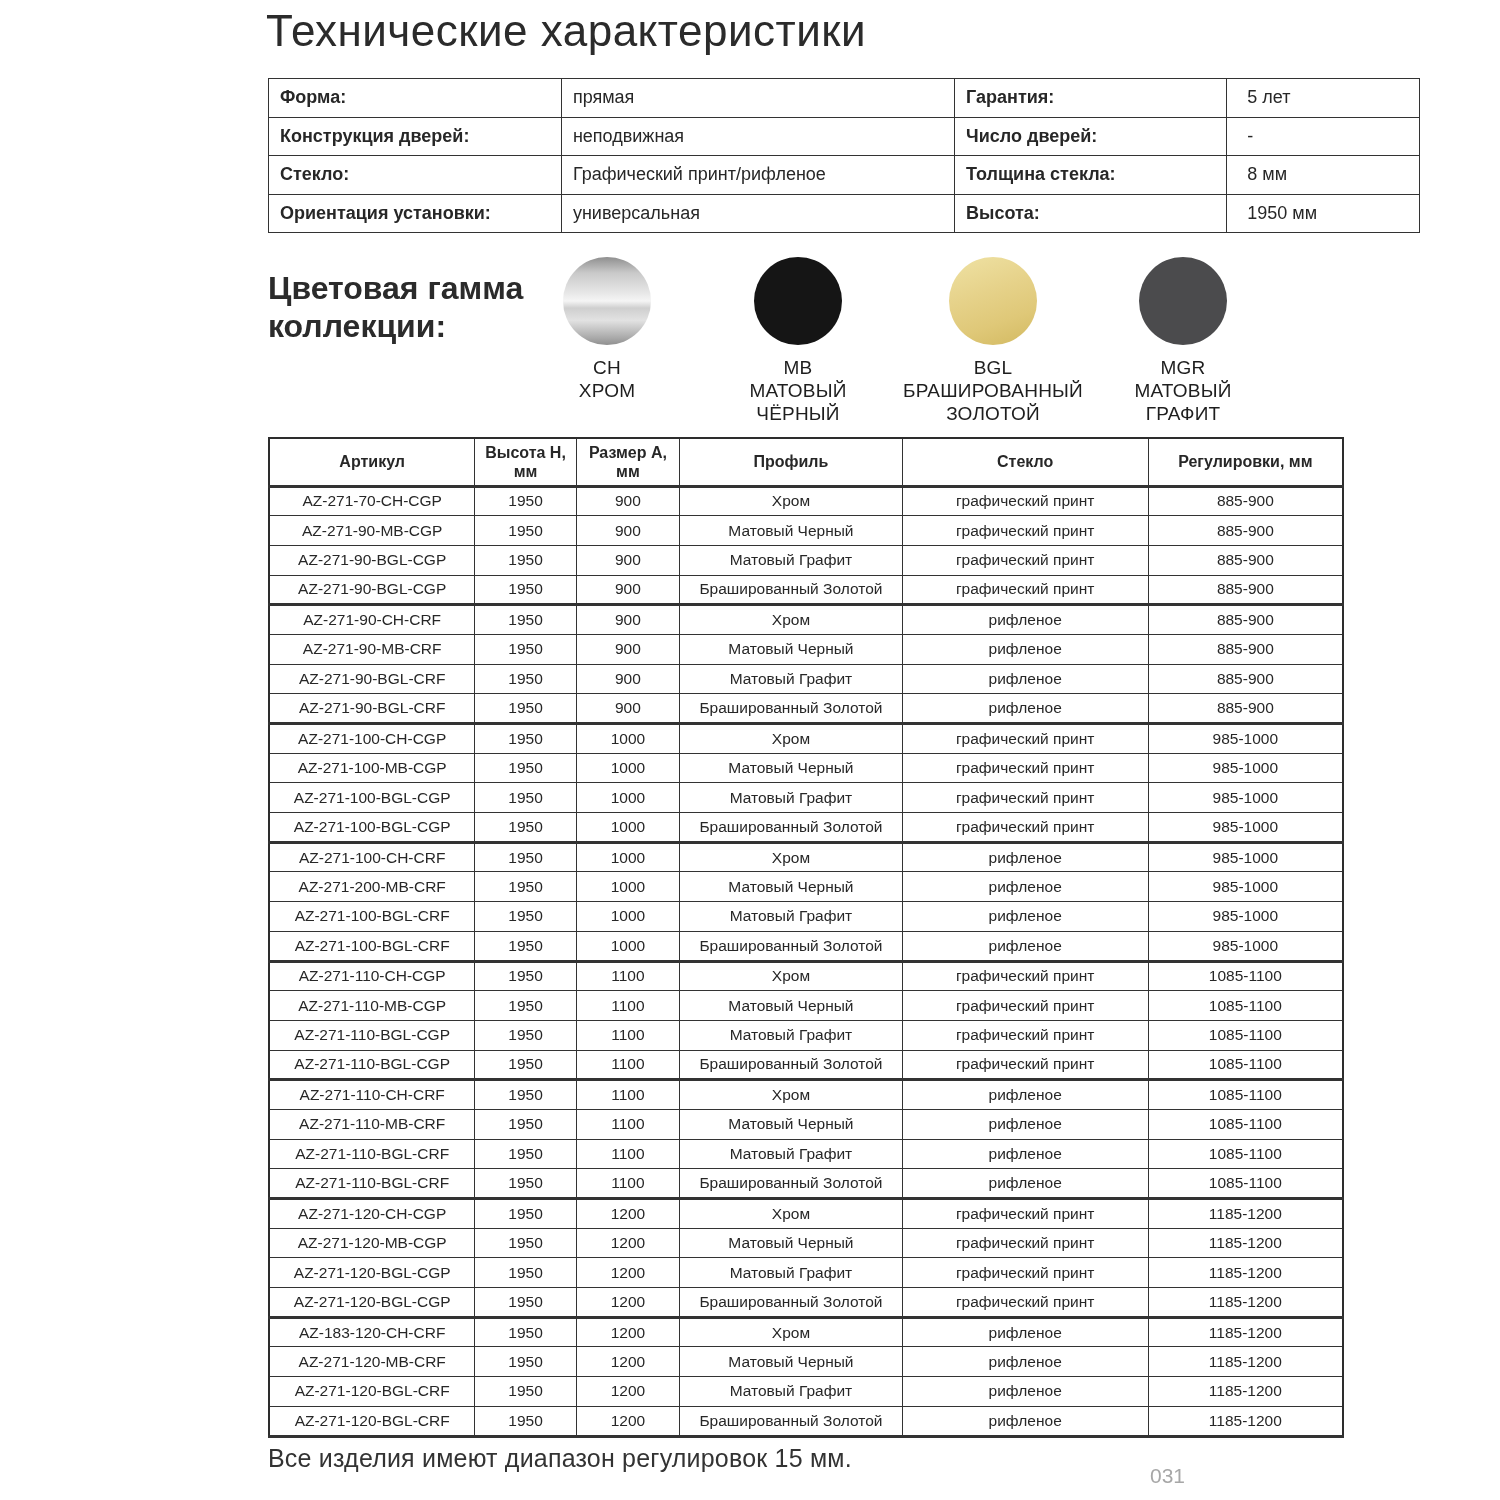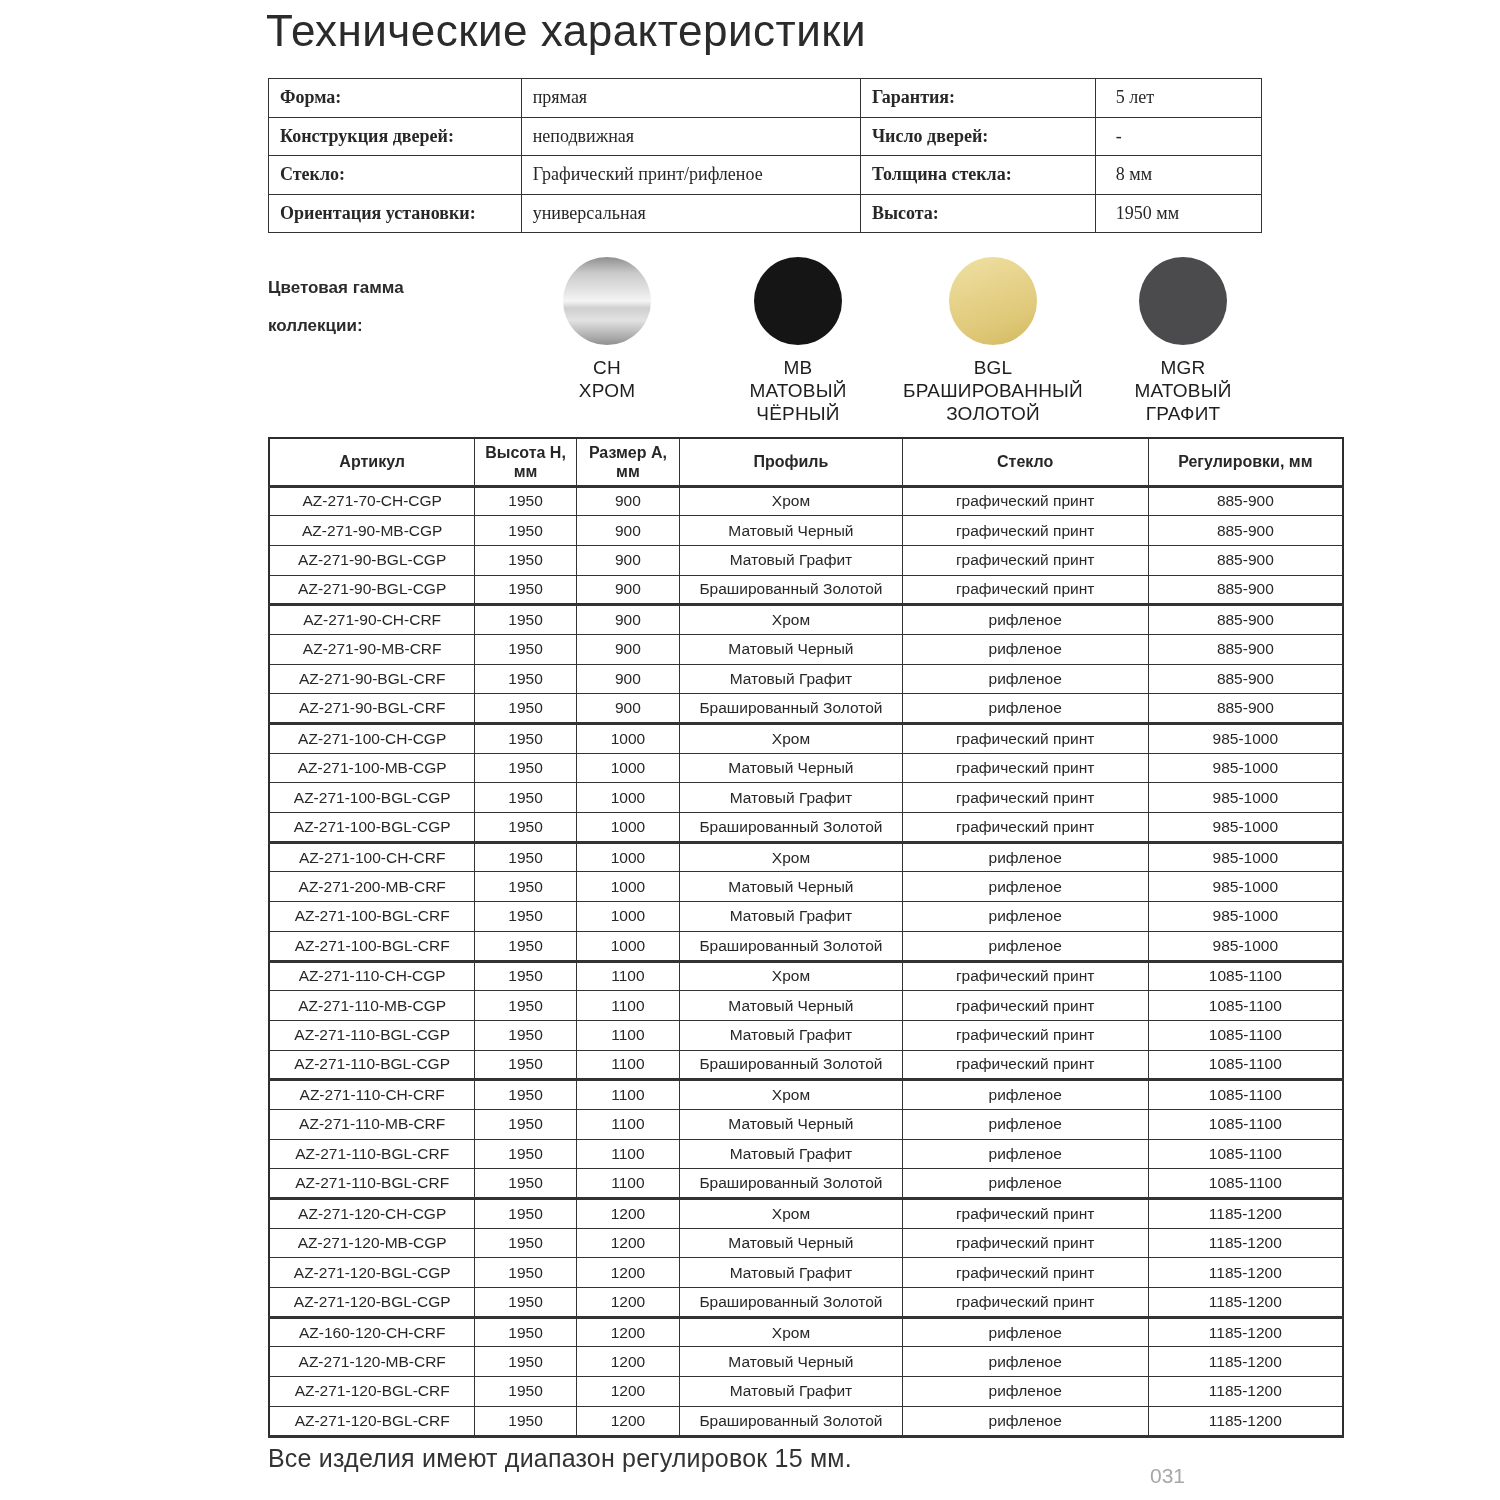--- a/index.html
+++ b/index.html
@@ -26,24 +26,23 @@
     font-weight: 500;
     letter-spacing: 0.5px;
     color: #2b2b2b;
   }
 
   
   .spec-table {
     position: absolute;
     left: 268px;
     top: 78px;
-    width: 994px;
+    width: 1152px;
     border-collapse: collapse;
     table-layout: fixed;
-    font-family: Liberation Serif, serif;
   }
   .spec-table td {
     border: 1.5px solid #333333;
     height: 38.5px;
     font-size: 18px;
     padding: 0 10px 0 11px;
     white-space: nowrap;
     overflow: hidden;
     vertical-align: middle;
   }
@@ -51,21 +50,21 @@
   .spec-table td.val { font-weight: normal; }
   .spec-table td.val4 { padding-left: 20px; }
 
   
   .colors-section { position: absolute; left: 0; top: 255px; width: 1500px; height: 180px; }
   .colors-heading {
     position: absolute;
     left: 268px;
     top: 14px;
     width: 260px;
-    font-size: 17px;
+    font-size: 32px;
     line-height: 38px;
     font-weight: bold;
     color: #2b2b2b;
   }
   .swatch {
     position: absolute;
     top: 2px;
     width: 264px;
     text-align: center;
   }
@@ -449,21 +448,21 @@
         </tr>
         <tr class="group-end">
           <td>AZ-271-120-BGL-CGP</td>
           <td>1950</td>
           <td>1200</td>
           <td>Брашированный Золотой</td>
           <td>графический принт</td>
           <td>1185-1200</td>
         </tr>
         <tr>
-          <td>AZ-160-120-CH-CRF</td>
+          <td>AZ-183-120-CH-CRF</td>
           <td>1950</td>
           <td>1200</td>
           <td>Хром</td>
           <td>рифленое</td>
           <td>1185-1200</td>
         </tr>
         <tr>
           <td>AZ-271-120-MB-CRF</td>
           <td>1950</td>
           <td>1200</td>

